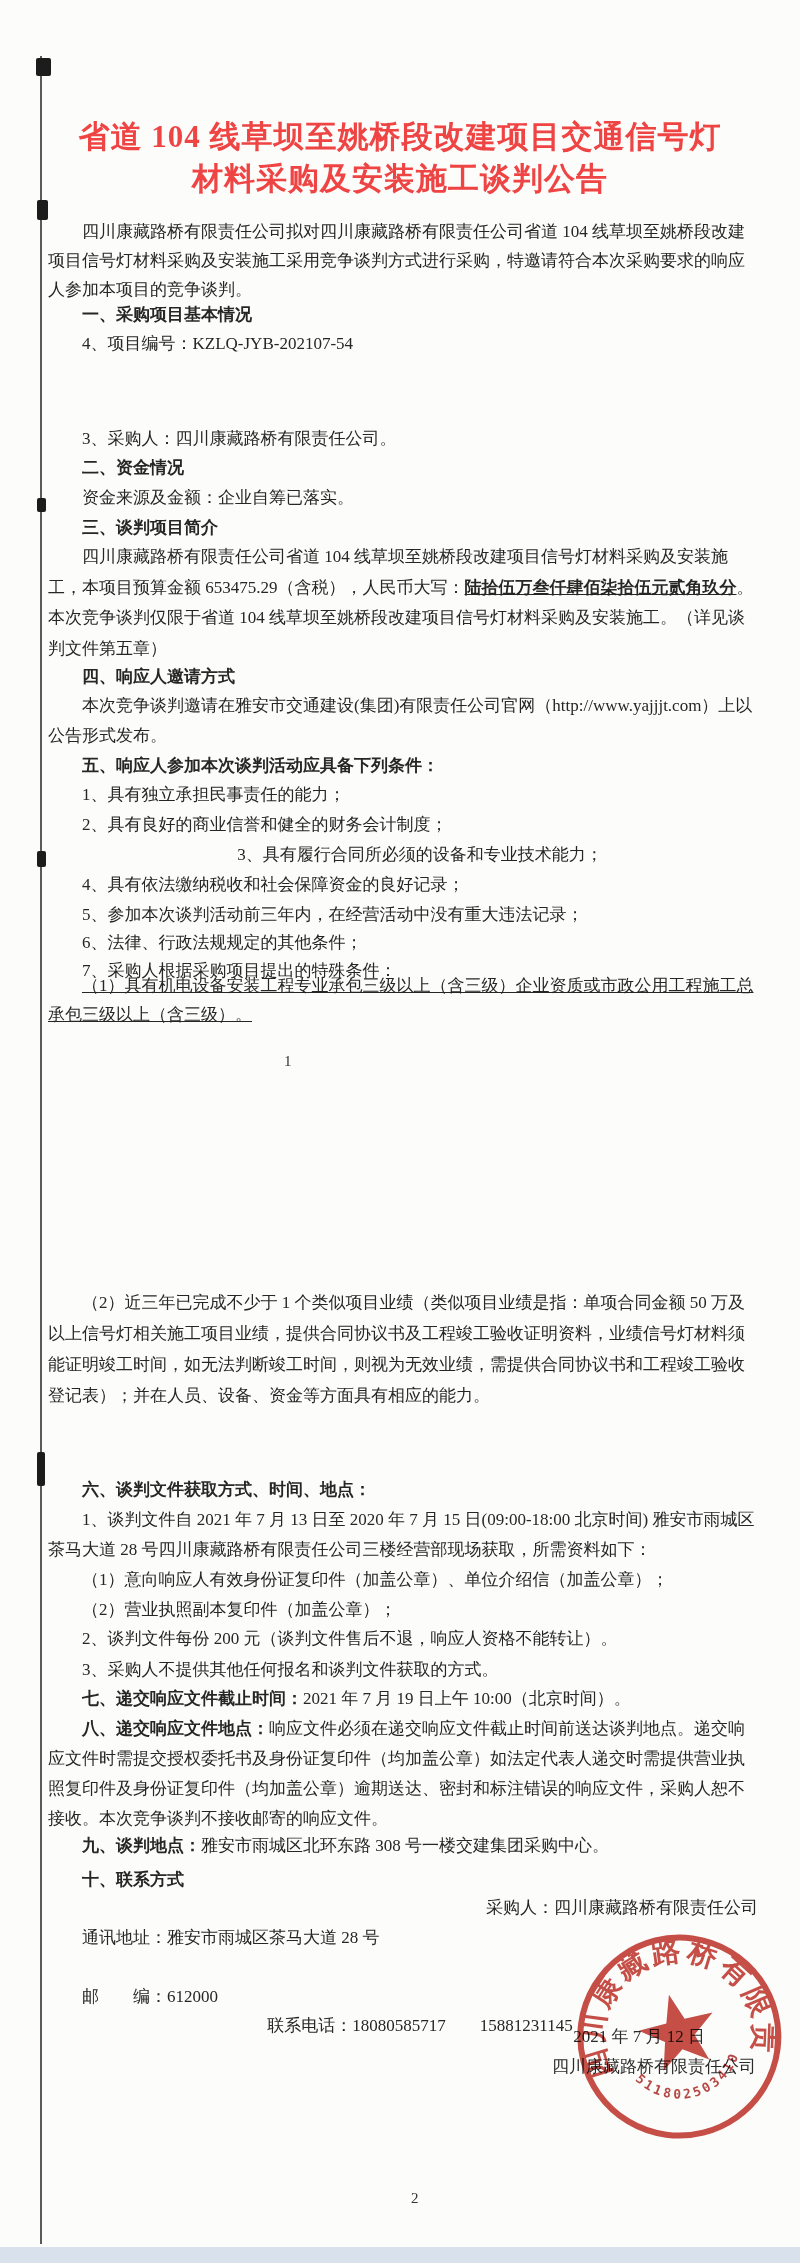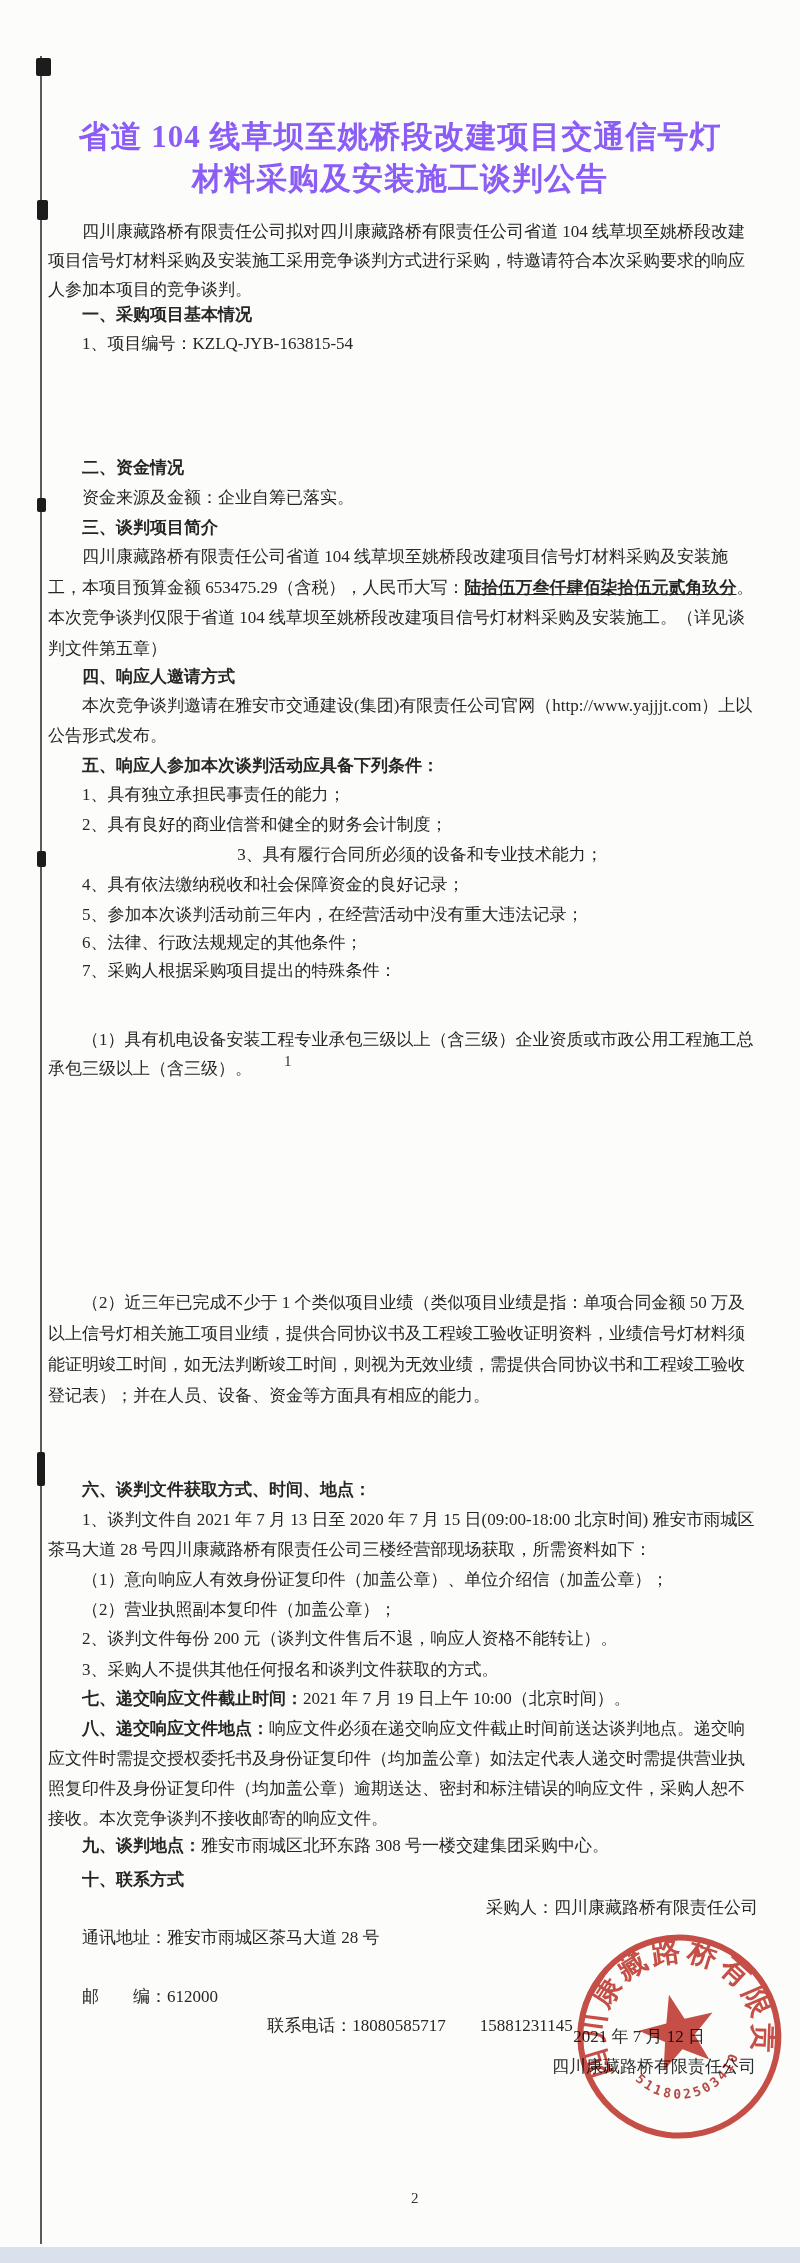--- a/index.html
+++ b/index.html
@@ -10,21 +10,21 @@
     color:#262626;
     position:relative;
     overflow:hidden;
   }
   .page{position:absolute;inset:0;width:800px;height:2263px;}
   .blk{position:absolute;left:48px;right:42px;font-size:17px;line-height:30px;}
   .ind{text-indent:2em;}
   .hd{font-weight:bold;}
   .title{
     position:absolute;left:30px;right:30px;text-align:center;
-    font-size:31px;font-weight:bold;line-height:42px;color:#8b5cf6;
+    font-size:31px;font-weight:bold;line-height:42px;color:#ef4444;
     letter-spacing:1px;
   }
   .amount{font-weight:bold;text-decoration:underline;}
   .pgnum{position:absolute;font-size:15px;color:#333;}
   
   .edge-line{position:absolute;left:40px;top:56px;width:2px;height:2188px;background:#2b2b2b;opacity:.78;}
   .blob{position:absolute;background:#1c1c1c;border-radius:2px;}
   .bottom-strip{position:absolute;left:0;top:2247px;width:800px;height:16px;background:#d9e2ec;}
   
   .sig{position:absolute;font-size:17px;line-height:30px;color:#2a2a2a;white-space:nowrap;}
@@ -41,40 +41,41 @@
 <div class="page">
 
   <div class="title" style="top:116px;">
     <div>省道 104 线草坝至姚桥段改建项目交通信号灯</div>
     <div>材料采购及安装施工谈判公告</div>
   </div>
 
   <p class="blk ind" style="top:200px;line-height:29px;">四川康藏路桥有限责任公司拟对四川康藏路桥有限责任公司省道 104 线草坝至姚桥段改建项目信号灯材料采购及安装施工采用竞争谈判方式进行采购，特邀请符合本次采购要求的响应人参加本项目的竞争谈判。</p>
 
   <p class="blk ind hd" style="top:283px;">一、采购项目基本情况</p>
-  <p class="blk ind" style="top:312px;">1、项目编号：KZLQ-JYB-163815-54</p>
+  <p class="blk ind" style="top:312px;">4、项目编号：KZLQ-JYB-202107-54</p>
+  <p class="blk ind" style="top:407px;">3、采购人：四川康藏路桥有限责任公司。</p>
 
   <p class="blk ind" style="top:466px;">资金来源及金额：企业自筹已落实。</p>
   <p class="blk ind hd" style="top:436px;">二、资金情况</p>
 
   <p class="blk ind hd" style="top:496px;">三、谈判项目简介</p>
   <p class="blk ind" style="top:525px;line-height:30.5px;"><span>四川康藏路桥有限责任公司省道 104 线草坝至姚桥段改建项目信号灯材料采购及安装施工，本项目预算金额 653475.29（含税），人民币大写：</span><span class="amount">陆拾伍万叁仟肆佰柒拾伍元贰角玖分</span><span>。本次竞争谈判仅限于省道 104 线草坝至姚桥段改建项目信号灯材料采购及安装施工。（详见谈判文件第五章）</span></p>
 
   <p class="blk ind hd" style="top:645px;">四、响应人邀请方式</p>
   <p class="blk ind" style="top:674px;">本次竞争谈判邀请在雅安市交通建设(集团)有限责任公司官网（http://www.yajjjt.com）上以公告形式发布。</p>
 
   <p class="blk ind hd" style="top:734px;">五、响应人参加本次谈判活动应具备下列条件：</p>
   <p class="blk ind" style="top:763px;">1、具有独立承担民事责任的能力；</p>
   <p class="blk ind" style="top:793px;">2、具有良好的商业信誉和健全的财务会计制度；</p>
   <p class="blk ind" style="top:823px;text-align:center;">3、具有履行合同所必须的设备和专业技术能力；</p>
   <p class="blk ind" style="top:853px;">4、具有依法缴纳税收和社会保障资金的良好记录；</p>
   <p class="blk ind" style="top:883px;">5、参加本次谈判活动前三年内，在经营活动中没有重大违法记录；</p>
   <p class="blk ind" style="top:911px;">6、法律、行政法规规定的其他条件；</p>
   <p class="blk ind" style="top:939px;">7、采购人根据采购项目提出的特殊条件：</p>
-  <p class="blk ind" style="top:1008px;line-height:29px;">（1）具有机电设备安装工程专业承包三级以上（含三级）企业资质或市政公用工程施工总承包三级以上（含三级）。</p>
+  <p class="blk ind" style="top:954px;line-height:29px;text-decoration:underline;">（1）具有机电设备安装工程专业承包三级以上（含三级）企业资质或市政公用工程施工总承包三级以上（含三级）。</p>
 
   <div class="pgnum" style="left:284px;top:1053px;">1</div>
 
   <p class="blk ind" style="top:1270px;line-height:31px;">（2）近三年已完成不少于 1 个类似项目业绩（类似项目业绩是指：单项合同金额 50 万及以上信号灯相关施工项目业绩，提供合同协议书及工程竣工验收证明资料，业绩信号灯材料须能证明竣工时间，如无法判断竣工时间，则视为无效业绩，需提供合同协议书和工程竣工验收登记表）；并在人员、设备、资金等方面具有相应的能力。</p>
 
   <p class="blk ind hd" style="top:1458px;">六、谈判文件获取方式、时间、地点：</p>
   <p class="blk ind" style="top:1488px;">1、谈判文件自 2021 年 7 月 13 日至 2020 年 7 月 15 日(09:00-18:00 北京时间) 雅安市雨城区茶马大道 28 号四川康藏路桥有限责任公司三楼经营部现场获取，所需资料如下：</p>
   <p class="blk ind" style="top:1548px;">（1）意向响应人有效身份证复印件（加盖公章）、单位介绍信（加盖公章）；</p>
   <p class="blk ind" style="top:1578px;">（2）营业执照副本复印件（加盖公章）；</p>
   <p class="blk ind" style="top:1607px;">2、谈判文件每份 200 元（谈判文件售后不退，响应人资格不能转让）。</p>

